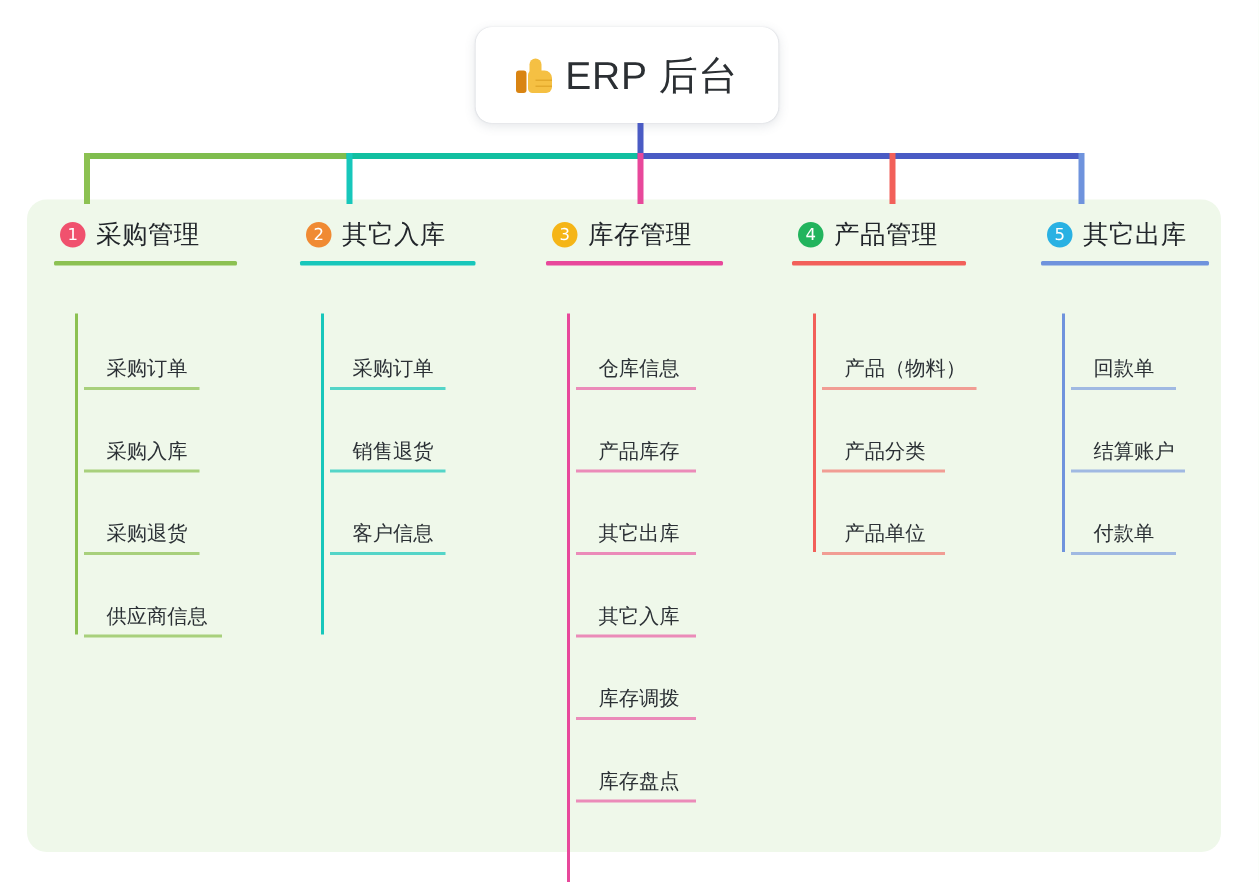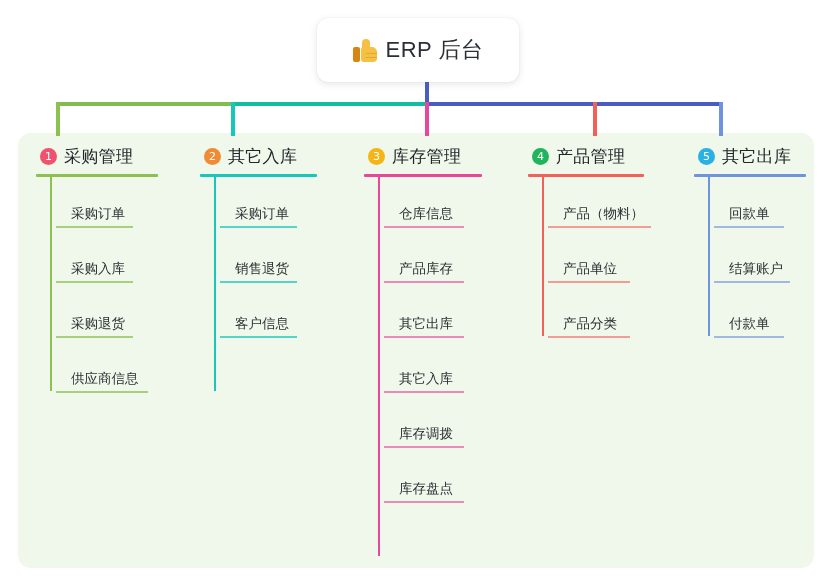--- a/index.html
+++ b/index.html
@@ -13,21 +13,21 @@
 
   
   .root-card{
     position:absolute;left:317px;top:18px;width:202px;height:64px;
     background:#ffffff;border-radius:11px;
     box-shadow:0 2px 7px rgba(90,100,120,.16),0 0 1px rgba(90,100,120,.20);
     display:flex;align-items:center;justify-content:center;
     box-sizing:border-box;
   }
   .root-inner{display:flex;align-items:center;gap:9px;}
-  .root-title{font-size:22px;color:#2b2f33;letter-spacing:.5px;white-space:nowrap;text-align:center;}
+  .root-title{font-size:26px;color:#2b2f33;letter-spacing:.5px;white-space:nowrap;text-align:center;}
 
   
   .thumb{position:relative;width:24px;height:23px;display:inline-block;}
   .thumb .cuff{position:absolute;left:0;bottom:0;width:7px;height:15px;background:#d98412;border-radius:2px;}
   .thumb .palm{position:absolute;left:8px;bottom:0;width:16px;height:15px;background:#f5c043;border-radius:3px 5px 4px 3px;}
   .thumb .up{position:absolute;left:9px;bottom:11px;width:8px;height:12px;background:#f5c043;border-radius:4px 4px 1px 1px;}
   .thumb .l1{position:absolute;left:13px;bottom:4px;width:11px;height:1px;background:#e3a92c;}
   .thumb .l2{position:absolute;left:13px;bottom:8px;width:11px;height:1px;background:#e3a92c;}
 
   
@@ -49,21 +49,21 @@
   
   .col{position:absolute;top:143px;}
   .col-head{display:flex;align-items:center;gap:7px;padding-left:4px;height:26px;}
   .badge{
     width:17px;height:17px;border-radius:50%;
     color:#fff;font-size:11px;line-height:17px;text-align:center;
     font-family:"DejaVu Sans",sans-serif;flex:0 0 auto;
   }
   .col-title{font-size:17px;color:#22262b;white-space:nowrap;letter-spacing:.3px;}
   .head-rule{height:3px;margin-top:5px;border-radius:1px;}
-  .branch{position:relative;padding-left:17px;}
+  .branch{position:relative;padding-left:17px;margin-top:32px;}
   .spine{position:absolute;left:14px;top:0;width:2px;}
   .leaf{position:relative;height:55px;}
   .leaf-text{
     position:absolute;left:18px;bottom:9px;font-size:13.5px;color:#2b3035;white-space:nowrap;
   }
   .leaf-rule{position:absolute;left:3px;bottom:4px;height:1.6px;}
 
   
   .c1 .head-rule,.c1 .spine,.c1 .leaf-rule{background:#8cc152;}
   .c1 .badge{background:#f0516e;}
@@ -202,27 +202,27 @@
           <span class="col-title">产品管理</span>
         </div>
         <div class="head-rule" style="width: 116px;"></div>
         <div class="branch">
           <div class="spine" style="height: 159px;"></div>
           <div class="leaf">
             <span class="leaf-text">产品（物料）</span>
             <div class="leaf-rule" style="width: 103px;"></div>
           </div>
           <div class="leaf">
+            <span class="leaf-text">产品分类</span>
+            <div class="leaf-rule" style="width: 82px;"></div>
+          </div>
+          <div class="leaf">
             <span class="leaf-text">产品单位</span>
             <div class="leaf-rule" style="width: 82px;"></div>
           </div>
-          <div class="leaf">
-            <span class="leaf-text">产品分类</span>
-            <div class="leaf-rule" style="width: 82px;"></div>
-          </div>
         </div>
       </div>
       <div class="col c5" style="left: 694px;">
         <div class="col-head">
           <span class="badge">5</span>
           <span class="col-title">其它出库</span>
         </div>
         <div class="head-rule" style="width: 112px;"></div>
         <div class="branch">
           <div class="spine" style="height: 159px;"></div>

